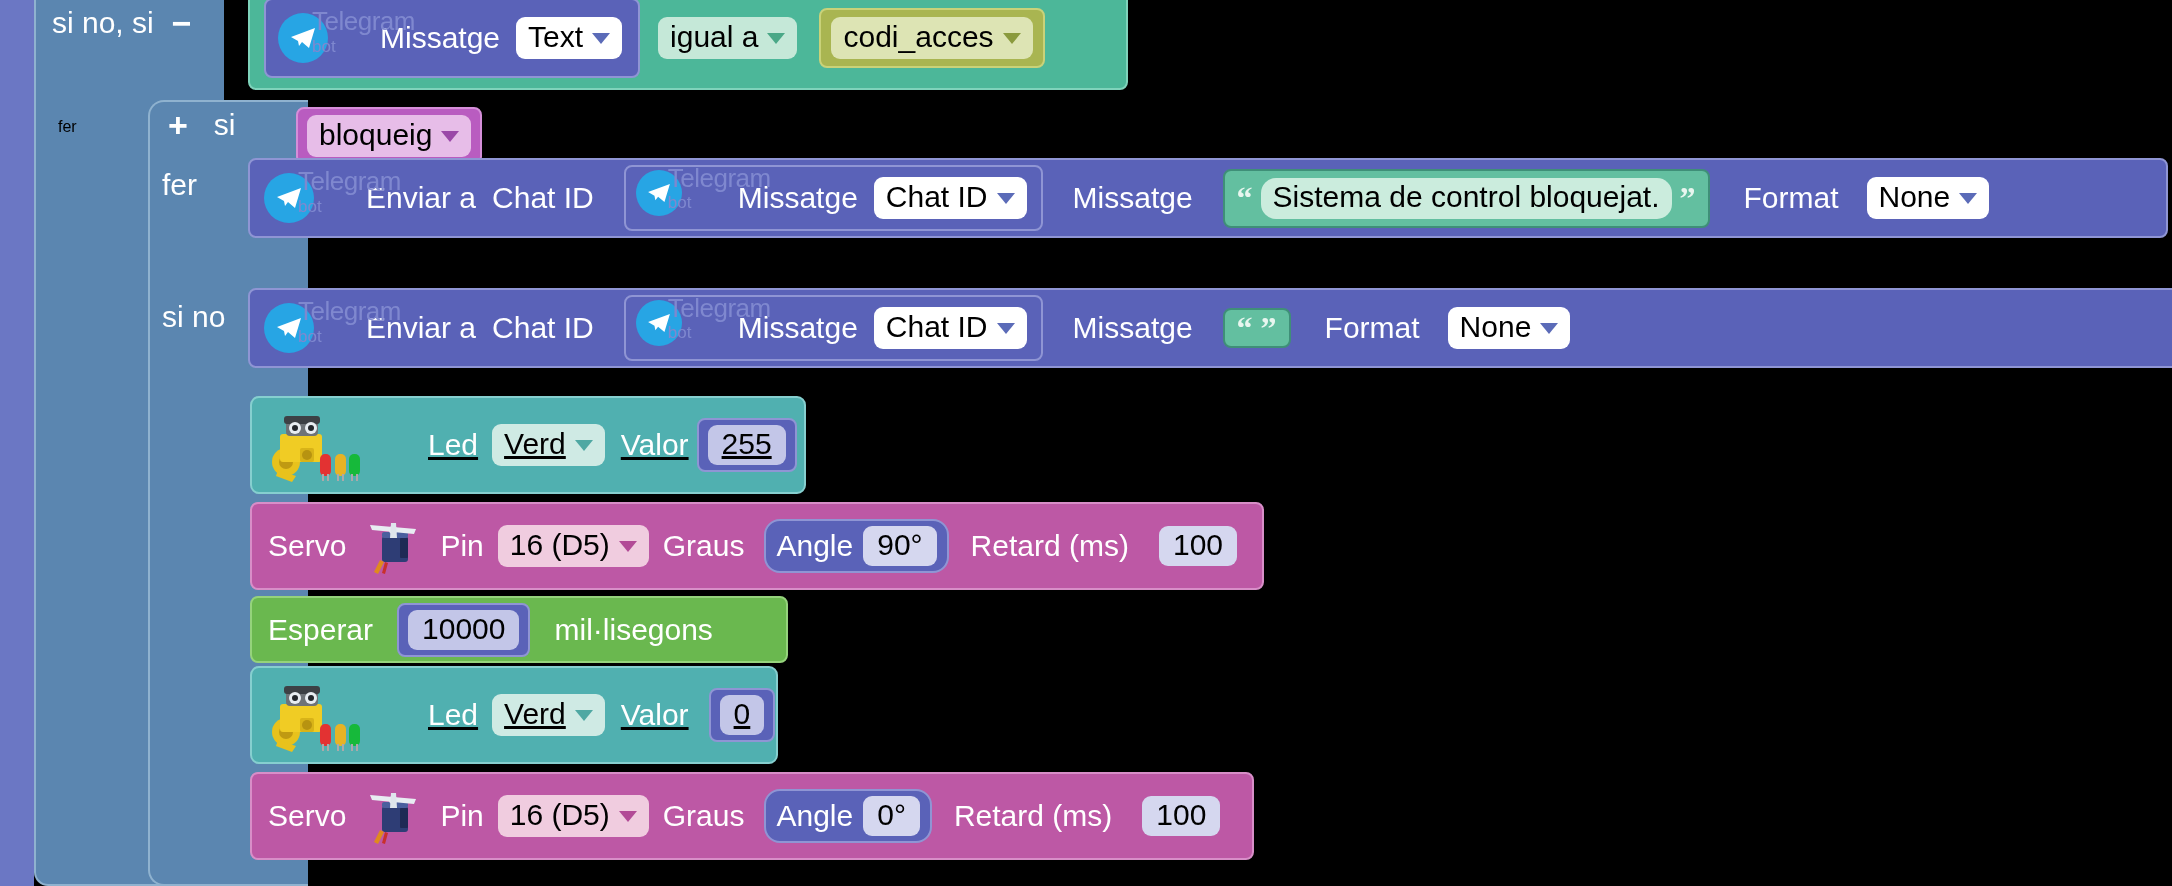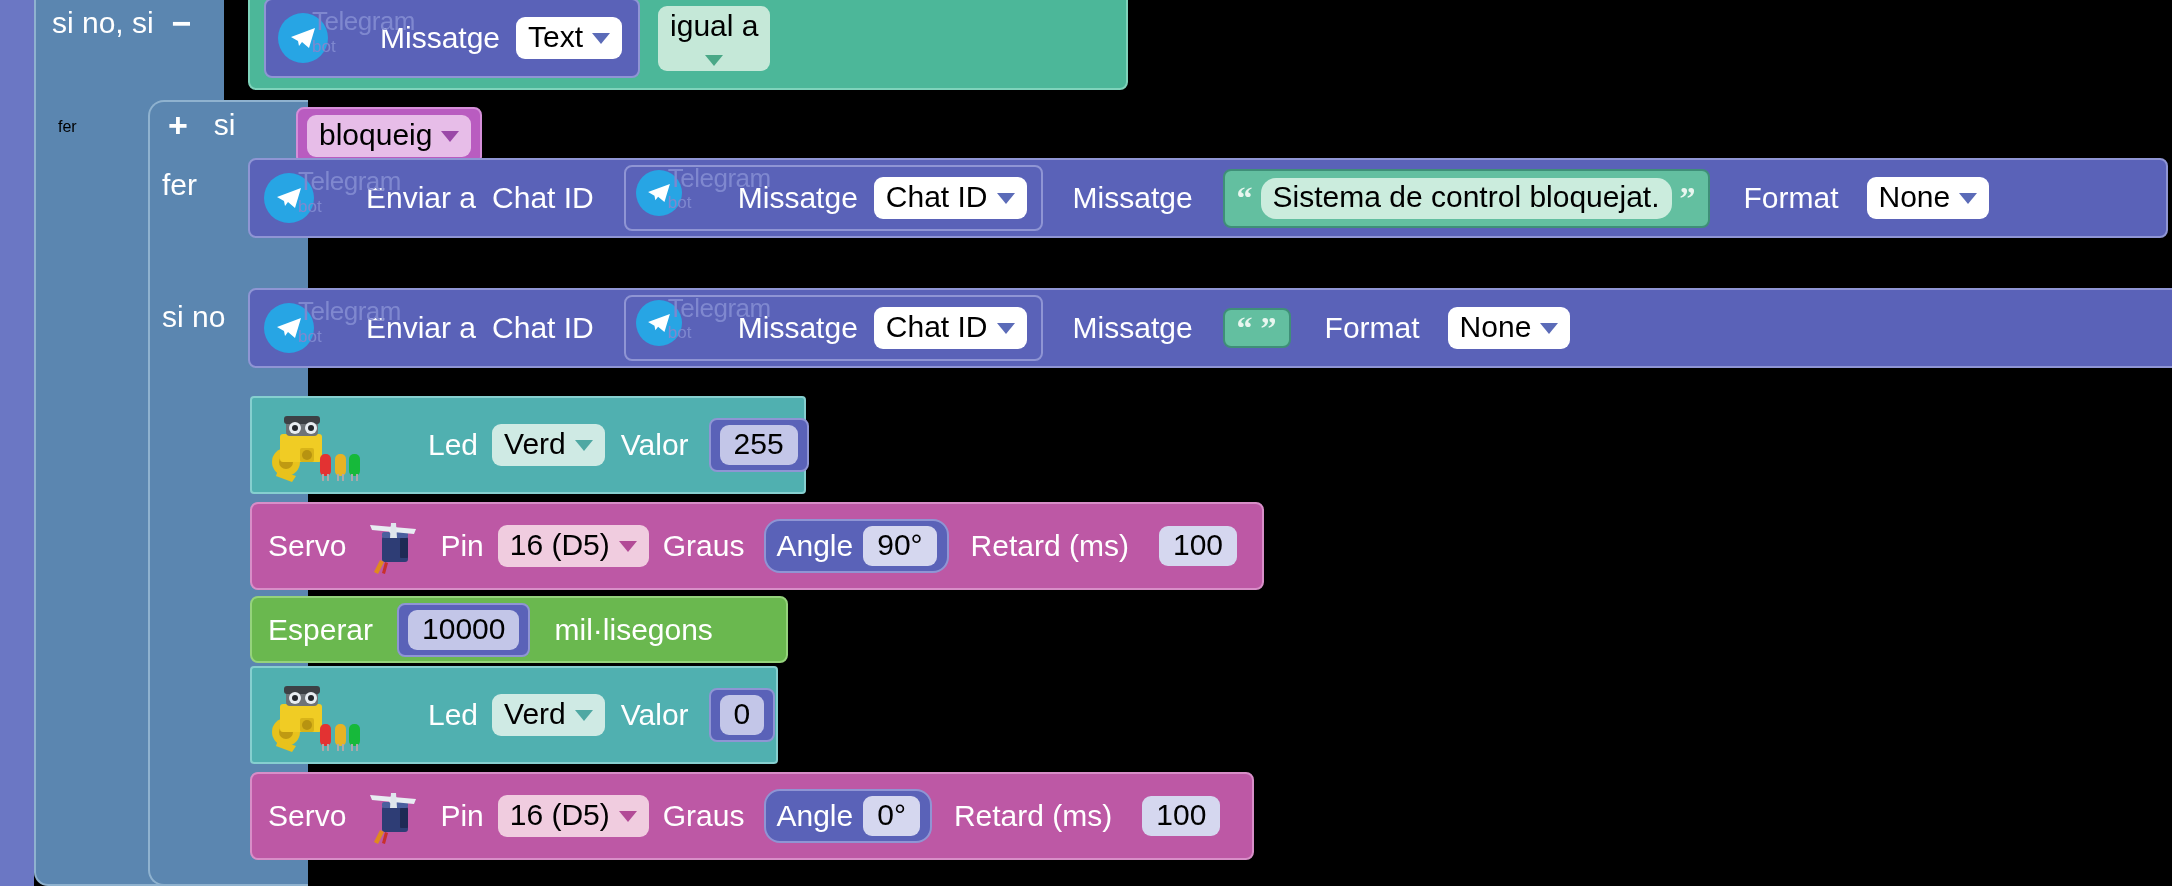--- a/index.html
+++ b/index.html
@@ -23,21 +23,21 @@
     border-radius:9px; padding:3px 12px 5px 12px;
     font-size:30px; color:#000; white-space:nowrap;
   }
   .fld .tri {
     width:0;height:0;border-left:9px solid transparent;
     border-right:9px solid transparent;border-top:11px solid #5b6bb8;
     display:inline-block; margin-top:3px;
   }
   .fld.on-purple { background:#ffffff; }
   .fld.on-purple .tri { border-top-color:#5b6bb8; }
-  .fld.on-green  { background:#c5e8d8;flex-direction:column; }
+  .fld.on-green  { background:#c5e8d8; }
   .fld.on-green  .tri { border-top-color:#4aa887; }
   .fld.on-olive  { background:#dde4b4; }
   .fld.on-olive  .tri { border-top-color:#8a9a3d; }
   .fld.on-pinkv  { background:#e7bde8; }
   .fld.on-pinkv  .tri { border-top-color:#9b48a8; }
   .fld.on-teal   { background:#cfeae4; }
   .fld.on-teal   .tri { border-top-color:#4fa8a3; }
   .fld.on-magenta{ background:#f0ccdf; }
   .fld.on-magenta .tri { border-top-color:#b24a96; }
 
@@ -115,22 +115,22 @@
     padding:7px 10px; display:flex; align-items:center;
   }
   
   .varblk-pink {
     background:#b95cc0; border:2px solid #d58ed9; border-radius:8px;
     padding:6px 9px; display:flex; align-items:center;
   }
 
   
   .ledblk {
-    background:#50b0b0; border:2px solid #86cfcf; border-radius:4px;
-    display:flex; align-items:center;
+    background:#50b0b0; border:2px solid #86cfcf; border-radius:9px;
+    display:flex; align-items:center;text-decoration:underline;
   }
   
   .servoblk {
     background:#bd58a5; border:2px solid #d88ec8; border-radius:8px;
     display:flex; align-items:center; gap:14px;
   }
   
   .waitblk {
     background:#6ab84f; border:2px solid #95d37c; border-radius:8px;
     display:flex; align-items:center; gap:16px;
@@ -184,20 +184,26 @@
       <span>Text</span>
       <i class="tri"></i>
     </span>
   </div>
 
   <span class="fld on-green" style="margin-left:18px;">
     <span>igual a</span>
     <i class="tri"></i>
   </span>
 
+  <div class="varblk" style="margin-left:22px;">
+    <span class="fld on-olive">
+      <span>codi_acces</span>
+      <i class="tri"></i>
+    </span>
+  </div>
 </div>
 
 <div class="abs" id="ifelse-inner"></div>
 
 <div class="abs" style="left:168px; top:108px; display:flex; align-items:center; gap:26px;">
   <span class="plus-ico">+</span>
   <span class="lbl">si</span>
 </div>
 
 <div class="abs varblk-pink" style="left:296px; top:107px;">
@@ -322,21 +328,21 @@
     <rect x="85" y="46" width="11" height="22" rx="5" fill="#16b93a"></rect>
     <rect x="87" y="66" width="2" height="7" fill="#aaa"></rect>
       <rect x="92" y="66" width="2" height="7" fill="#aaa"></rect>
   </svg>
   <span class="lbl" style="margin-left:68px;">Led</span>
   <span class="fld on-teal" style="margin-left:14px;">
     <span>Verd</span>
     <i class="tri"></i>
   </span>
   <span class="lbl" style="margin-left:16px;">Valor</span>
-  <div class="numblk" style="margin-left:20px;">
+  <div class="numblk" style="margin-left:8px;">
     <span class="num">255</span>
   </div>
 </div>
 
 <div class="abs servoblk" style="left:250px; top:502px; width:1014px; height:88px; padding:0 14px 0 16px;">
   <span class="lbl">Servo</span>
   <svg class="servo-ico" viewBox="0 0 66 56">
     <rect x="22" y="18" width="26" height="26" rx="3" fill="#2e3d75"></rect>
     <rect x="22" y="14" width="26" height="6" rx="2" fill="#4a5f9e"></rect>
     <ellipse cx="33" cy="12" rx="4" ry="4" fill="#e8edf2"></ellipse>

